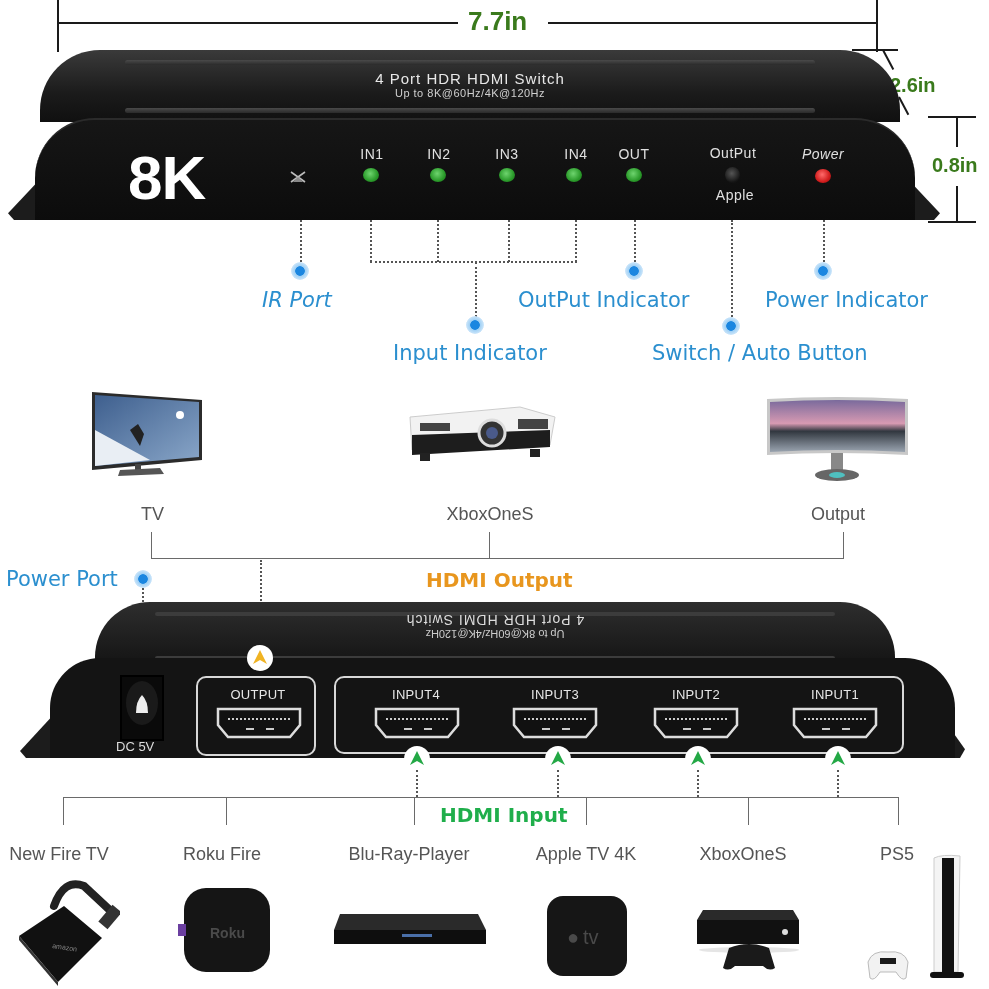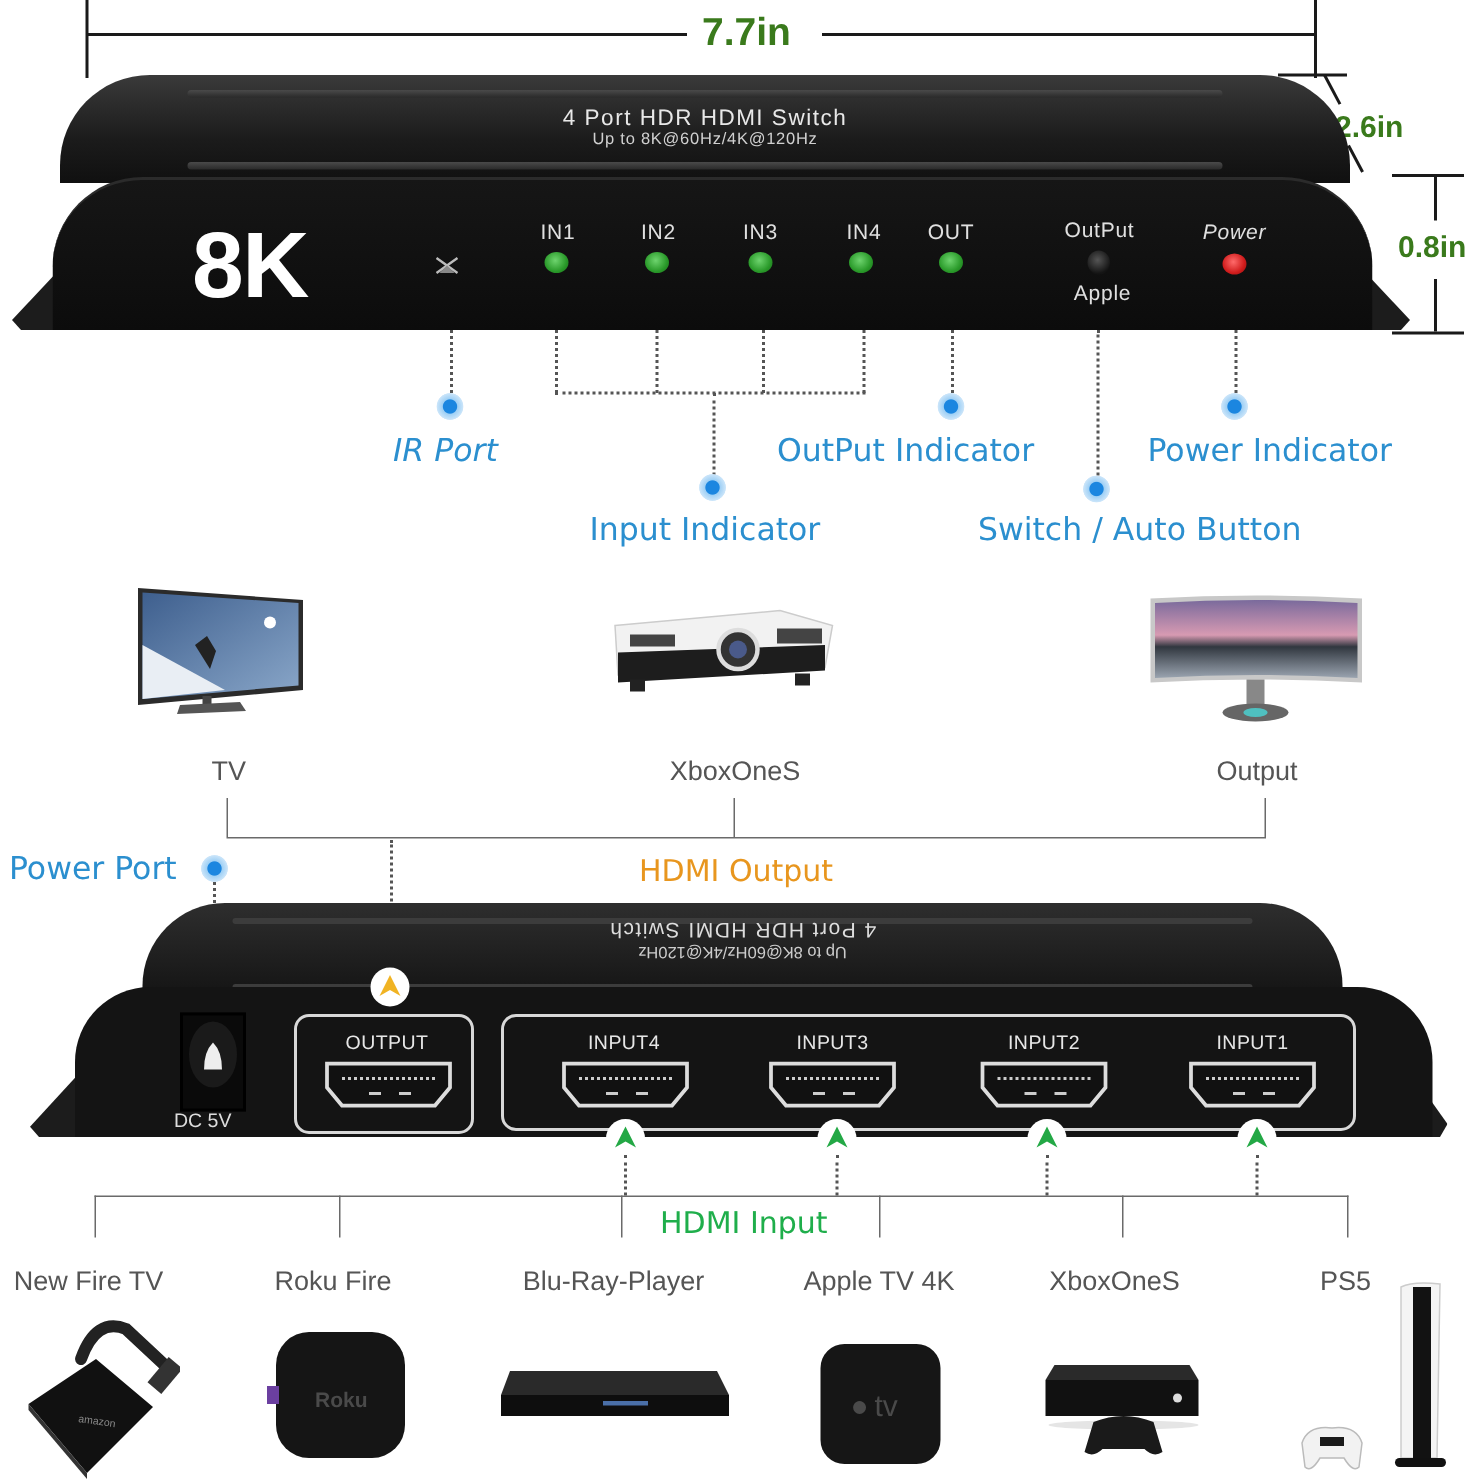--- a/index.html
+++ b/index.html
@@ -38,21 +38,21 @@
 
   .dotted-v { position: absolute; width: 0; border-left: 2px dotted #555; }
   .dotted-h { position: absolute; height: 0; border-top: 2px dotted #555; }
   .callout-dot { position: absolute; width: 18px; height: 18px; border-radius: 50%;
     background: radial-gradient(circle, #1b86e0 35%, #9fd0f5 40%, #cde6fa 70%, rgba(255,255,255,0) 72%); }
   .callout { position: absolute; color: #2b8fcf; font-size: 21px; white-space: nowrap; font-family: "DejaVu Sans", sans-serif; }
 
   .dev-label { position: absolute; color: #555; font-size: 18px; text-align: center; }
   .solid-v { position: absolute; width: 1px; background: #6a6a6a; }
   .solid-h { position: absolute; height: 1px; background: #6a6a6a; }
-  .section-title { position: absolute; font-weight: normal; font-size: 20px; font-family: "DejaVu Sans", sans-serif; }
+  .section-title { position: absolute; font-weight: bold; font-size: 20px; font-family: "DejaVu Sans", sans-serif; }
 
   
   .back-top {
     position: absolute; left: 95px; top: 602px; width: 800px; height: 60px;
     background: linear-gradient(#2e2e2e, #151515);
     border-radius: 55px 55px 0 0;
   }
   .back-top .groove { position: absolute; left: 60px; right: 60px; height: 4px; border-radius: 3px; background: #3c3c3c; }
   .back-front {
     position: absolute; left: 50px; top: 658px; width: 905px; height: 100px;

